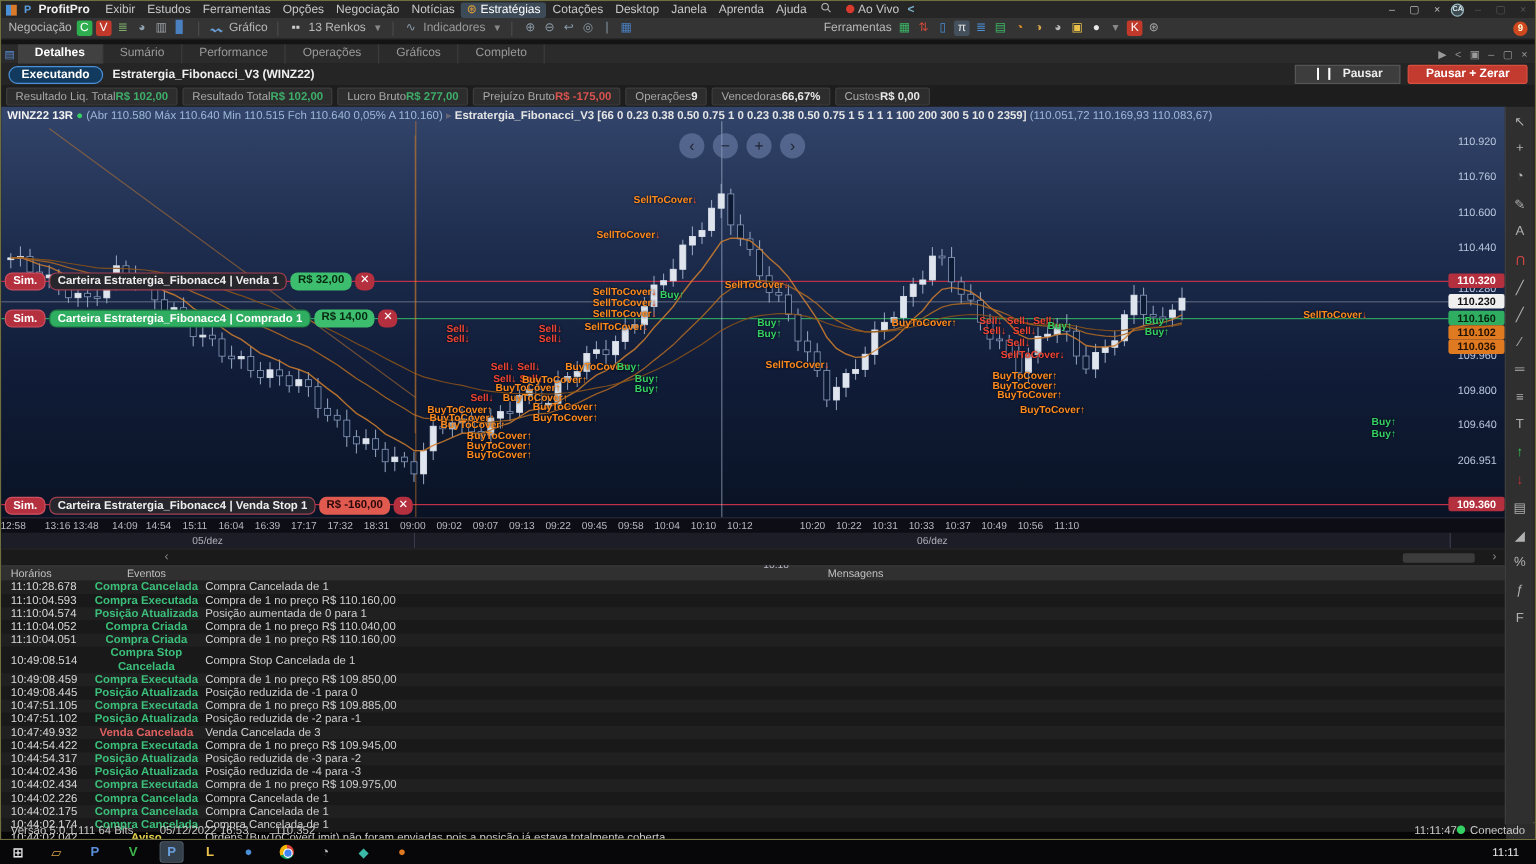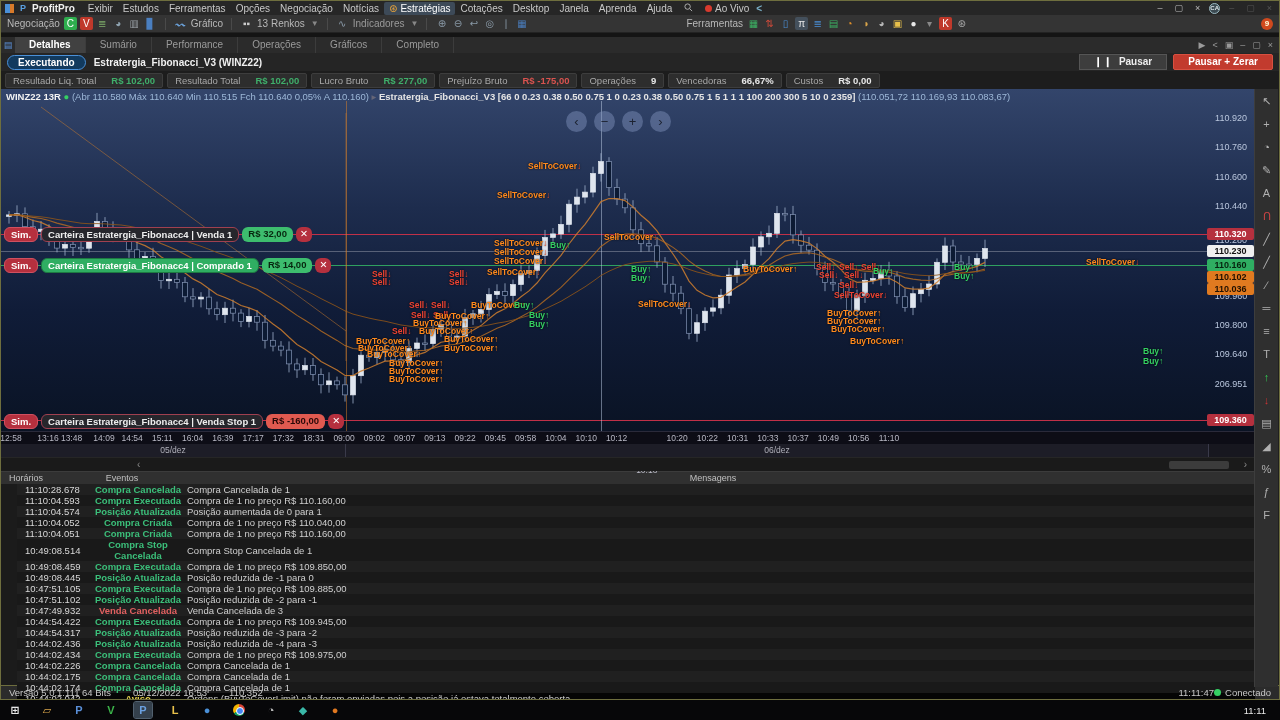--- a/index.html
+++ b/index.html
@@ -53,21 +53,21 @@
   .strat-right { margin-left:auto; display:flex; gap:6px; }
   .pausebtn { background:#3d3d3d; border:1px solid #555; color:#eee; font-size:10px; font-weight:bold;
               padding:0 14px; line-height:14px; border-radius:0; }
   .pausebtn .pbars { color:#fff; letter-spacing:1px; margin-right:6px; }
   .pzbtn { background:#c23b2e; border:1px solid #d85040; color:#fff; font-size:10px; font-weight:bold;
            padding:0 14px; line-height:14px; border-radius:2px; }
 
   
   .statsrow { height:18px; background:#1d1d1d; display:flex; align-items:center; gap:4px; padding:0 4px; }
   .statbox { background:#2d2d2d; border:1px solid #3d3d3d; border-radius:2px; font-size:9.5px;
-             padding:1px 7px; display:flex; gap:15px; white-space:nowrap; }
+             padding:1px 7px; display:flex; gap:0; white-space:nowrap; }
   .statbox .lbl { color:#a8a8a8; }
   .statbox .val { font-weight:bold; color:#e8e8e8; }
   .statbox .val.g { color:#3fae6a; }
   .statbox .val.r { color:#d9534f; }
 
   
   .chartwrap { position:relative; height:342px; margin-right:24px;
                background:linear-gradient(180deg,#33456b 0%,#1d2c4d 35%,#101c38 65%,#0a1324 100%);
                overflow:hidden; }
   .chart-header { position:absolute; left:5px; top:2px; font-size:9.5px; white-space:nowrap; z-index:30; color:#9db8d8; }
@@ -108,21 +108,21 @@
   .scrollrow { position:relative; height:14px; background:#1a1a1a; margin-right:24px; border-top:1px solid #262626; }
   .scr-arrow { position:absolute; top:1px; color:#8a8a8a; font-size:10px; }
   .scr-thumb { position:absolute; right:26px; top:3px; width:60px; height:8px; background:#3c3c3c; border-radius:2px; }
 
   
   .loghdr { height:13px; background:#303030; margin-right:24px; display:grid;
             grid-template-columns:64px 98px 1fr; font-size:9px; color:#c0c0c0;
             align-items:center; padding-left:8px; border-top:1px solid #3c3c3c; }
   .loghdr .h2 { text-align:center; }
   .loghdr .h3 { text-align:center; }
-  .logbody { height:201px; margin-right:24px; background:#1b1b1b; display:flex; flex-direction:column;padding-left:16px; }
+  .logbody { height:201px; margin-right:24px; background:#1b1b1b; display:flex; flex-direction:column; }
   .lrow { flex:1; display:grid; grid-template-columns:64px 98px 1fr; align-items:center;
           font-size:9.5px; padding-left:8px; color:#d8d8d8; }
   .lrow:nth-child(odd) { background:#202020; }
   .lrow:nth-child(even) { background:#191919; }
   .lrow.warnrow { background:#050505; }
   .lrow .ev { text-align:center; font-weight:bold; }
   .ev.g { color:#3bbf7a; } .ev.r { color:#e06060; } .ev.y { color:#e8d44d; }
   .lrow .msg { color:#cfcfcf; }
 
   

